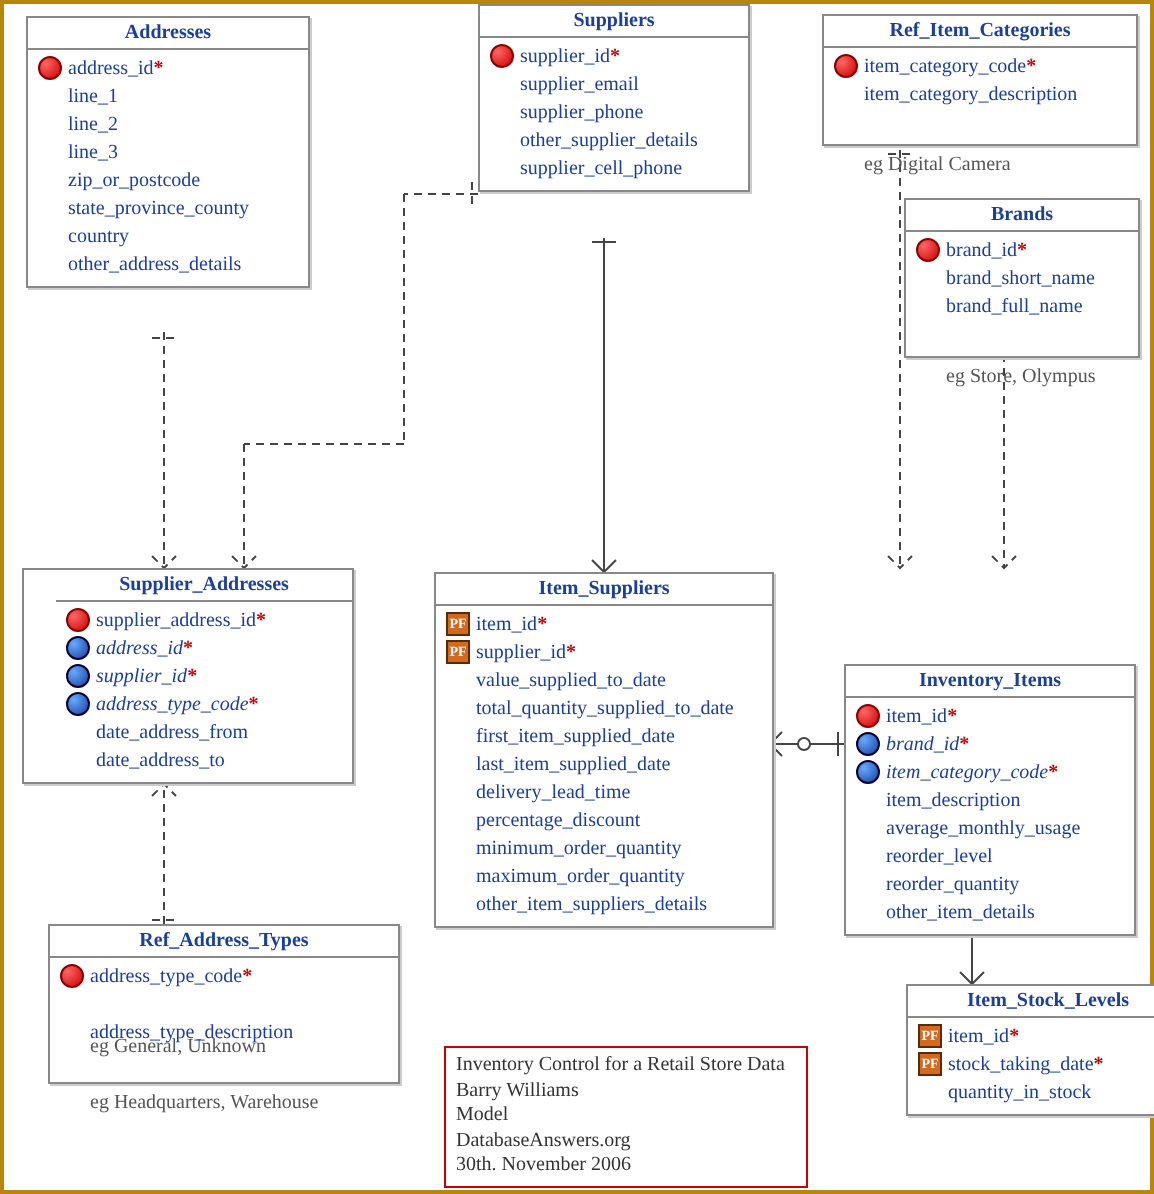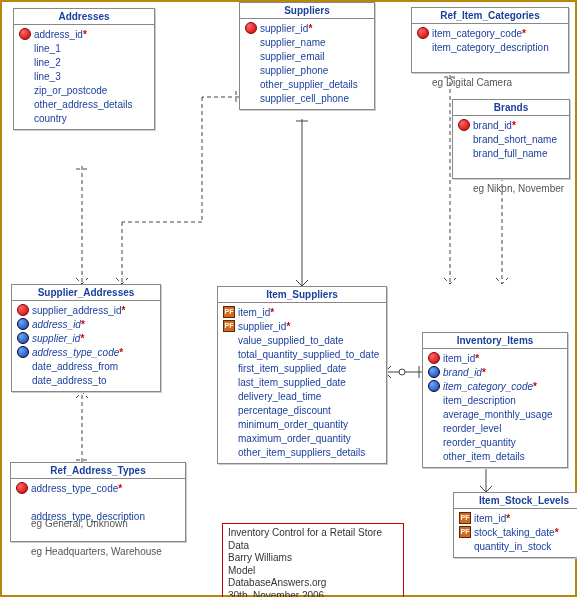--- a/index.html
+++ b/index.html
@@ -11,20 +11,21 @@
     font-size: 10px;
     background: #fff;
     overflow: hidden;
   }
   .canvas {
     position: relative;
     width: 573px;
     height: 593px;
     border: 2px solid #b8860b;
     background: #fff;
+    font-family: Liberation Serif, serif;
   }
   .table-box {
     position: absolute;
     background: #fff;
     border: 1px solid #888;
     box-shadow: 1px 1px 0 #ccc;
   }
   .table-title {
     text-align: center;
     font-weight: bold;
@@ -190,45 +191,45 @@
         <div class="row">
           <span class="ico-empty"></span>
           <span class="field-name">line_3</span>
         </div>
         <div class="row">
           <span class="ico-empty"></span>
           <span class="field-name">zip_or_postcode</span>
         </div>
         <div class="row">
           <span class="ico-empty"></span>
+          <span class="field-name">state_province_county</span>
+        </div>
+        <div class="row">
+          <span class="ico-empty"></span>
+          <span class="field-name">country</span>
+        </div>
+        <div class="row">
+          <span class="ico-empty"></span>
           <span class="field-name">other_address_details</span>
-        </div>
-        <div class="row">
-          <span class="ico-empty"></span>
-          <span class="field-name">country</span>
         </div>
       </div>
 </div>
 
 <div class="table-box" style="left:237px; top:0px; width:134px;">
   <div class="table-title">Suppliers</div>
   <div class="table-body">
         <div class="row">
           <span class="ico">
             <span class="pk-ball"></span>
           </span>
           <span class="field-name">supplier_id</span>
           <span class="star">*</span>
         </div>
         <div class="row">
           <span class="ico-empty"></span>
-          <span class="field-name">supplier_name</span>
-        </div>
-        <div class="row">
-          <span class="ico-empty"></span>
           <span class="field-name">supplier_email</span>
         </div>
         <div class="row">
           <span class="ico-empty"></span>
           <span class="field-name">supplier_phone</span>
         </div>
         <div class="row">
           <span class="ico-empty"></span>
           <span class="field-name">other_supplier_details</span>
         </div>
@@ -273,26 +274,26 @@
         <div class="row">
           <span class="ico-empty"></span>
           <span class="field-name">brand_short_name</span>
         </div>
         <div class="row">
           <span class="ico-empty"></span>
           <span class="field-name">brand_full_name</span>
         </div>
         <div class="row">
           <span class="ico-empty"></span>
-          <span class="eg">eg Nikon, November</span>
-        </div>
-      </div>
-</div>
-
-<div class="table-box" style="left:9px; top:282px; width:148px;">
+          <span class="eg">eg Store, Olympus</span>
+        </div>
+      </div>
+</div>
+
+<div class="table-box" style="left:9px; top:282px; width:148px;padding-left:16px;">
   <div class="table-title">Supplier_Addresses</div>
   <div class="table-body">
         <div class="row">
           <span class="ico">
             <span class="pk-ball"></span>
           </span>
           <span class="field-name">supplier_address_id</span>
           <span class="star">*</span>
         </div>
         <div class="row">
@@ -423,21 +424,21 @@
           <span class="ico-empty"></span>
           <span class="field-name">reorder_quantity</span>
         </div>
         <div class="row">
           <span class="ico-empty"></span>
           <span class="field-name">other_item_details</span>
         </div>
       </div>
 </div>
 
-<div class="table-box" style="left:8px; top:460px; width:174px;">
+<div class="table-box" style="left:22px; top:460px; width:174px;">
   <div class="table-title">Ref_Address_Types</div>
   <div class="table-body">
         <div class="row">
           <span class="ico">
             <span class="pk-ball"></span>
           </span>
           <span class="field-name">address_type_code</span>
           <span class="star">*</span>
         </div>
         <div class="row">

